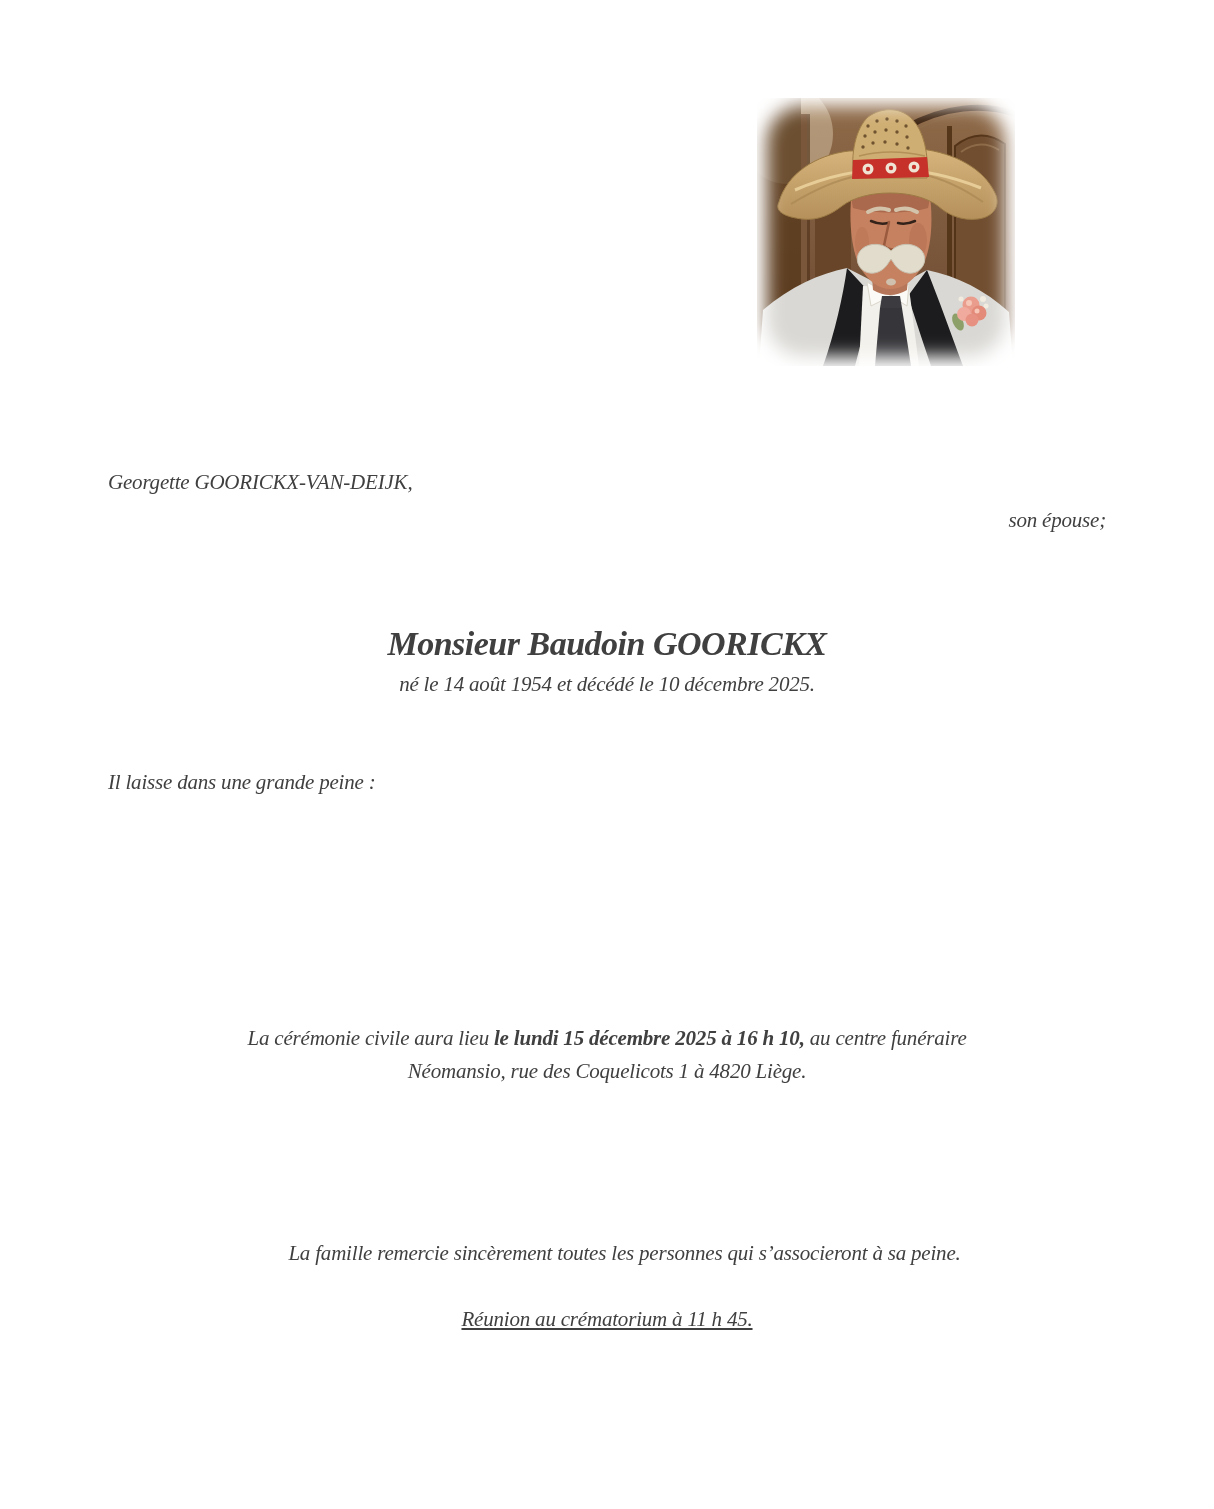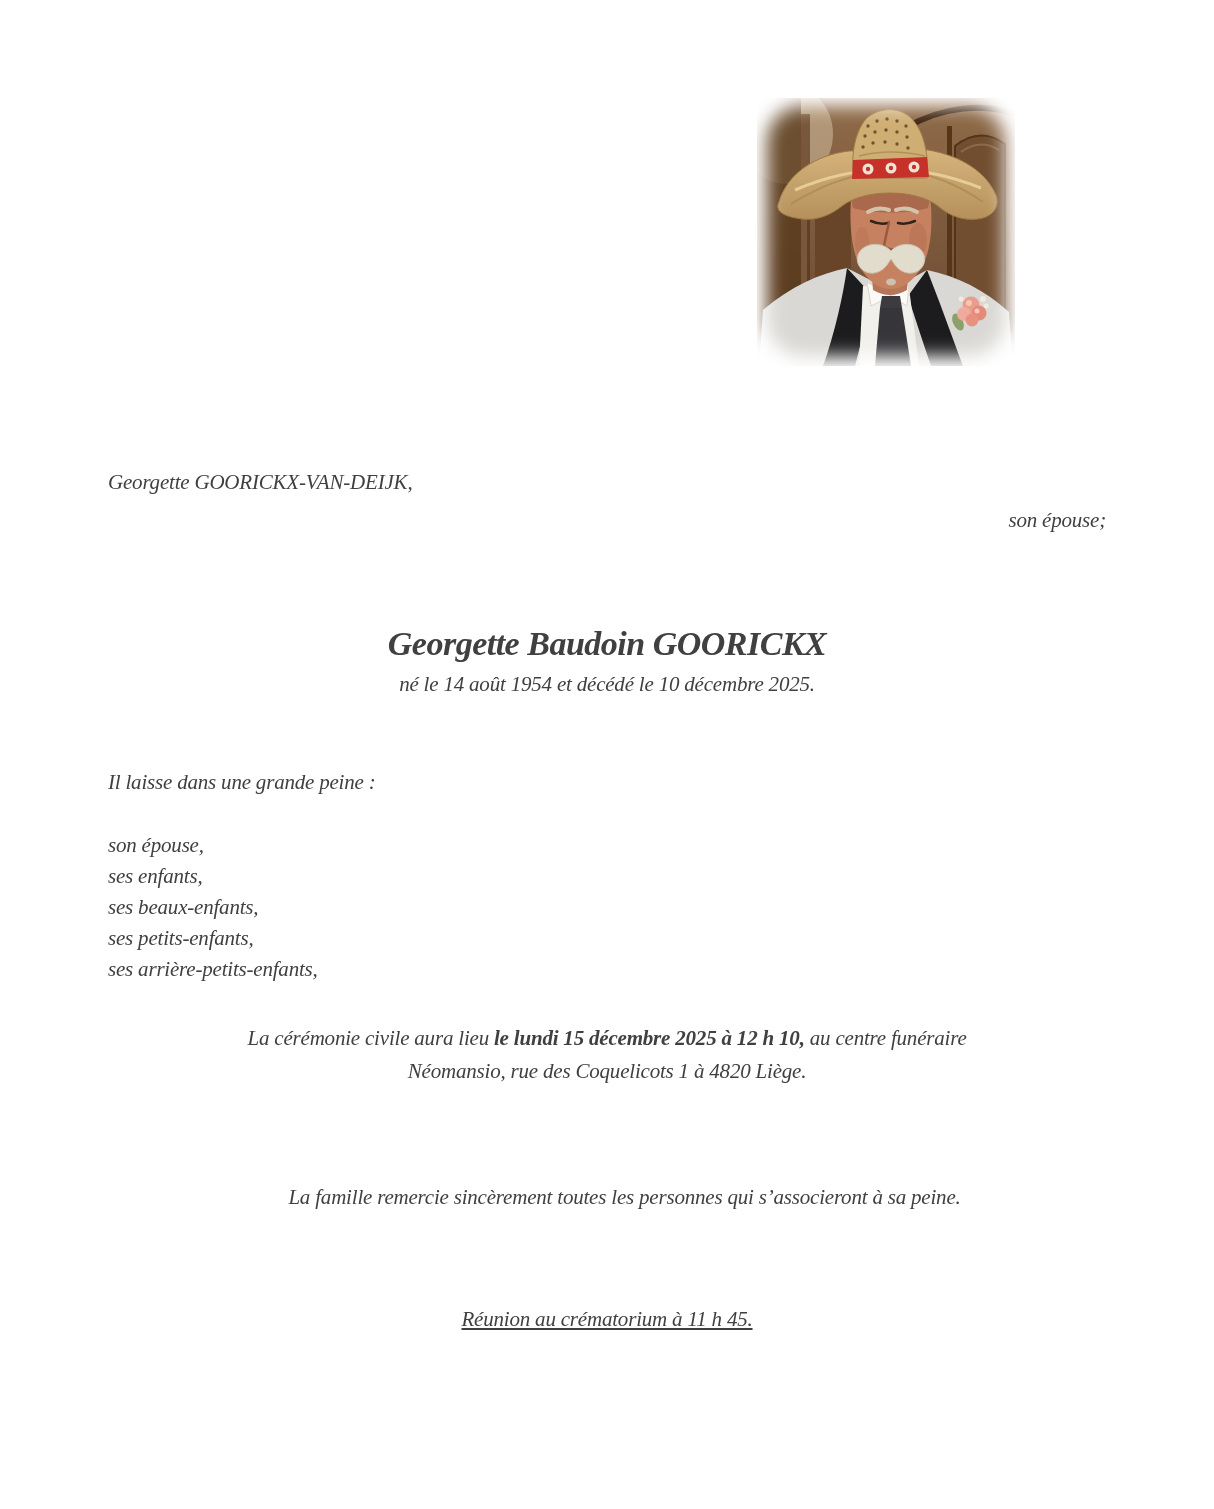--- a/index.html
+++ b/index.html
@@ -153,41 +153,34 @@
         </g>
       </g>
     </svg>
   </div>
 
   <div class="abs t" style="left:108px; top:470px;">Georgette GOORICKX-VAN-DEIJK,</div>
 
   <div class="abs t right" style="right:108px; top:508px; left:auto;">son épouse;</div>
 
 
-  <div class="abs center deceased-name" style="top:625px;">Georgette Baudoin GOORICKX</div>
+  <div class="abs center deceased-name" style="top:625px;">Monsieur Baudoin GOORICKX</div>
 
   <div class="abs t center" style="top:672px;">né le 14 août 1954 et décédé le 10 décembre 2025.</div>
 
   <div class="abs t" style="left:108px; top:770px;">Il laisse dans une grande peine :</div>
 
-  <div class="abs t mourners-list" style="left:108px; top:830px;">
-    <div>son épouse,</div>
-    <div>ses enfants,</div>
-    <div>ses beaux-enfants,</div>
-    <div>ses petits-enfants,</div>
-    <div>ses arrière-petits-enfants,</div>
-  </div>
 
   <div class="abs t center ceremony-par" style="top:1022px;">
     <div>
-      <span>La cérémonie civile aura lieu </span><span class="bold">le lundi 15 décembre 2025 à 12 h 10,</span><span> au centre funéraire</span>
+      <span>La cérémonie civile aura lieu </span><span class="bold">le lundi 15 décembre 2025 à 16 h 10,</span><span> au centre funéraire</span>
     </div>
     <div>Néomansio, rue des Coquelicots 1 à 4820 Liège.</div>
   </div>
 
 
-  <div class="abs t center" style="top:1185px;padding-left:35px;">La famille remercie sincèrement toutes les personnes qui s’associeront à sa peine.</div>
+  <div class="abs t center" style="top:1241px;padding-left:35px;">La famille remercie sincèrement toutes les personnes qui s’associeront à sa peine.</div>
 
   <div class="abs t center" style="top:1307px;">
     <span class="underline">Réunion au crématorium à 11 h 45.</span>
   </div>
 
 </div>
 
 </body></html>

